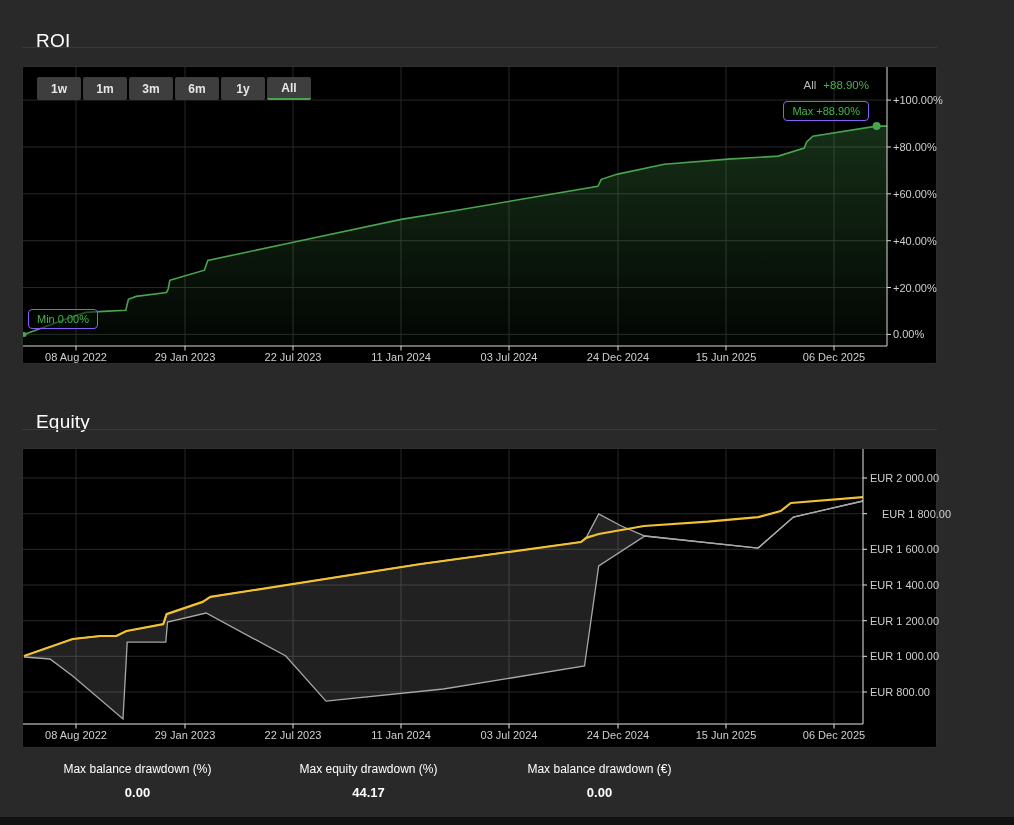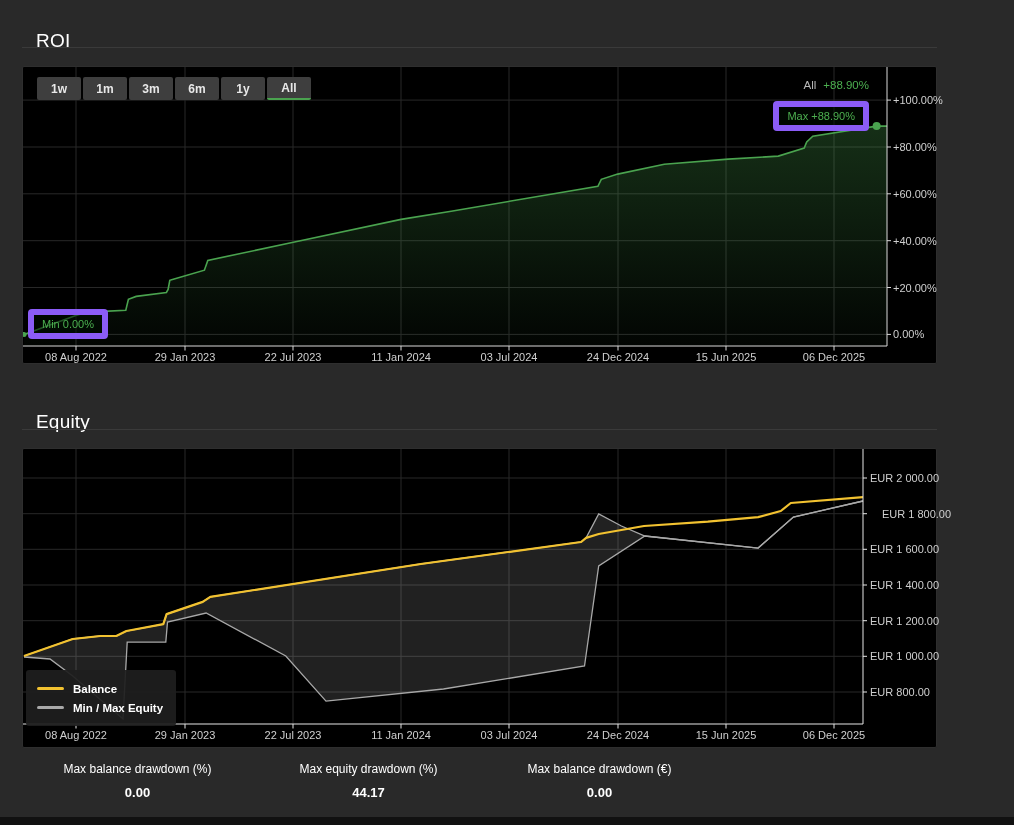--- a/index.html
+++ b/index.html
@@ -23,21 +23,21 @@
 
   .btnrow{position:absolute;left:14px;top:10px;display:flex;gap:2px;z-index:5}
   .rbtn{width:44px;height:23px;background:#3e3e3e;color:#e8e8e8;font-size:12px;font-weight:700;
         display:flex;align-items:center;justify-content:center;border-radius:2px;cursor:pointer;
         box-sizing:border-box;user-select:none}
   .rbtn.selected{border-bottom:2px solid #4aa34f}
 
   .summary{position:absolute;right:67px;top:12px;font-size:11.5px;color:#b9b9b9;z-index:5;white-space:nowrap}
   .summary .val{color:#4caf50;margin-left:7px}
 
-  .badge{position:absolute;border:6px solid #8b5cf6;color:#4cb050;background:rgba(0,12,2,.55);
+  .badge{position:absolute;border:1px solid #8b5cf6;color:#4cb050;background:rgba(0,12,2,.55);
          font-size:11px;padding:3px 8px;border-radius:4px;white-space:nowrap;z-index:5}
   #max-badge{right:67px;top:34px}
   #min-badge{left:5px;top:242px}
 
   .xlab{position:absolute;transform:translateX(-50%);font-size:11px;color:#cfcfcf;white-space:nowrap}
   .ylab{position:absolute;font-size:11px;color:#cfcfcf;white-space:nowrap}
 
   .legend{position:absolute;left:3px;top:221px;width:150px;padding:9px 11px;background:rgba(30,30,30,.93);
           border-radius:3px;box-sizing:border-box;z-index:5}
   .leg-item{display:flex;align-items:center;height:19px;cursor:pointer}
@@ -170,30 +170,20 @@
         <path d="M703 275 V279.5" stroke="#e6e6e6" stroke-width="1"></path>
         <path d="M811 275 V279.5" stroke="#e6e6e6" stroke-width="1"></path>
         <path d="M840 29.0 H844" stroke="#e6e6e6" stroke-width="1"></path>
         <path d="M840 64.7 H844" stroke="#e6e6e6" stroke-width="1"></path>
         <path d="M840 100.3 H844" stroke="#e6e6e6" stroke-width="1"></path>
         <path d="M840 136.0 H844" stroke="#e6e6e6" stroke-width="1"></path>
         <path d="M840 171.7 H844" stroke="#e6e6e6" stroke-width="1"></path>
         <path d="M840 207.3 H844" stroke="#e6e6e6" stroke-width="1"></path>
         <path d="M840 243.0 H844" stroke="#e6e6e6" stroke-width="1"></path>
       </svg>
-    <div class="legend" id="equity-legend">
-        <div class="leg-item">
-          <span class="leg-swatch" style="background: rgb(242, 194, 48);"></span>
-          <span class="leg-label">Balance</span>
-        </div>
-        <div class="leg-item">
-          <span class="leg-swatch" style="background: rgb(168, 168, 168);"></span>
-          <span class="leg-label">Min / Max Equity</span>
-        </div>
-      </div>
     <div id="eq-xlabels">
         <div class="xlab" style="left: 53px; top: 280px;">08 Aug 2022</div>
         <div class="xlab" style="left: 162px; top: 280px;">29 Jan 2023</div>
         <div class="xlab" style="left: 270px; top: 280px;">22 Jul 2023</div>
         <div class="xlab" style="left: 378px; top: 280px;">11 Jan 2024</div>
         <div class="xlab" style="left: 486px; top: 280px;">03 Jul 2024</div>
         <div class="xlab" style="left: 595px; top: 280px;">24 Dec 2024</div>
         <div class="xlab" style="left: 703px; top: 280px;">15 Jun 2025</div>
         <div class="xlab" style="left: 811px; top: 280px;">06 Dec 2025</div>
       </div>

